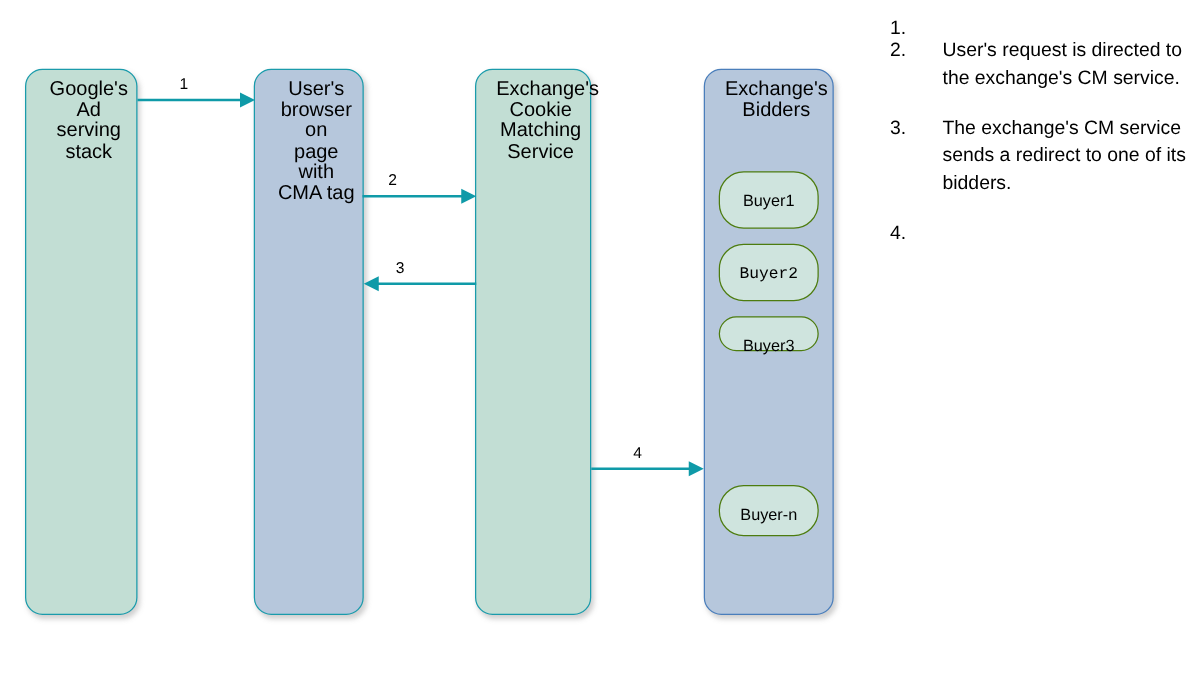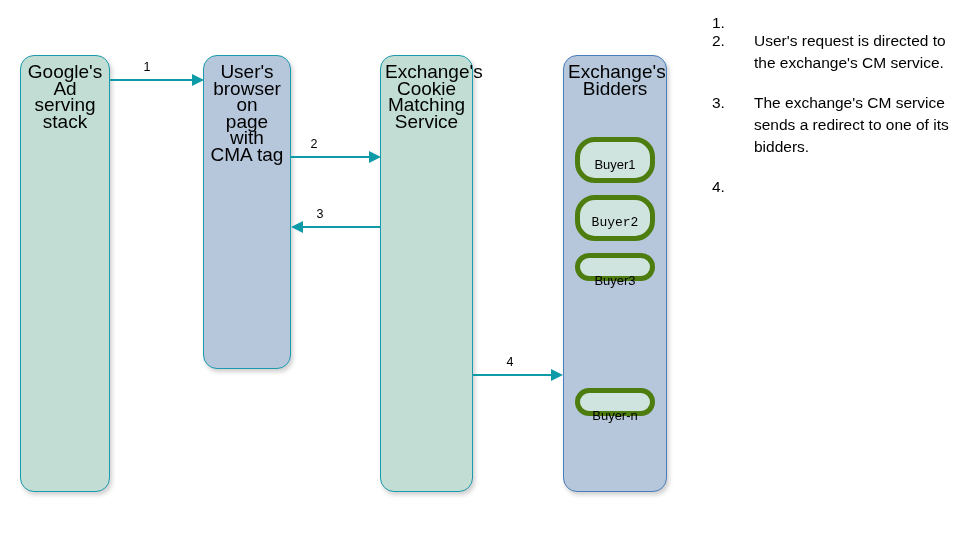--- a/index.html
+++ b/index.html
@@ -37,32 +37,32 @@
   .col-blue-teal {
     background: #b6c7dc;
     border: 1.5px solid #1a9bab;
   }
   .col-blue-blue {
     background: #b6c7dc;
     border: 1.5px solid #4a7ebb;
   }
   .col-title {
     text-align: center;
-    font-size: 19px;
+    font-size: 16px;
     line-height: 16.5px;
     color: #000;
-    padding: 8px 4px 0 4px;
+    padding: 8px 4px 0 16px;
   }
 
   
   .buyer {
     position: absolute;
     box-sizing: border-box;
     background: #cfe4de;
-    border: 5px solid #4d7c0f;
+    border: 1px solid #4d7c0f;
     border-radius: 20px;
     font-size: 13px;
     line-height: 46px;
     text-align: center;
     color: #000;
   }
 
   
   .arrow-line {
     position: absolute;
@@ -113,35 +113,35 @@
 </style>
 </head>
 <body>
 
 <div id="stage">
 
   <div class="col col-green" style="left:20px; top:55px; width:90px; height:437px;">
     <div class="col-title">Google's<br>Ad serving<br>stack</div>
   </div>
 
-  <div class="col col-blue-teal" style="left:203px; top:55px; width:88px; height:314px;">
+  <div class="col col-blue-teal" style="left:203px; top:55px; width:88px; height:437px;">
     <div class="col-title">User's<br>browser on<br>page with<br>CMA tag</div>
   </div>
 
   <div class="col col-green" style="left:380px; top:55px; width:93px; height:437px;">
     <div class="col-title">Exchange's<br>Cookie<br>Matching<br>Service</div>
   </div>
 
   <div class="col col-blue-blue" style="left:563px; top:55px; width:104px; height:437px;">
     <div class="col-title">Exchange's<br>Bidders</div>
 
     <div class="buyer" style="left:11px; top:81px; width:80px; height:46px;">Buyer1</div>
     <div class="buyer" style="left:11px; top:139px; width:80px; height:46px;font-family:Liberation Mono, monospace;">Buyer2</div>
     <div class="buyer" style="left:11px; top:197px; width:80px; height:28px;">Buyer3</div>
-    <div class="buyer" style="left:11px; top:332px; width:80px; height:28px;">Buyer-n</div>
+    <div class="buyer" style="left:11px; top:332px; width:80px; height:41px;">Buyer-n</div>
   </div>
 
   <div class="arrow-line" style="left:110px; top:79px; width:83px;"></div>
   <div class="arrow-head right" style="left:192px; top:74px;"></div>
   <div class="arrow-label" style="left:132px; top:60px; width:30px;">1</div>
 
   <div class="arrow-line" style="left:290px; top:156px; width:80px;"></div>
   <div class="arrow-head right" style="left:369px; top:151px;"></div>
   <div class="arrow-label" style="left:299px; top:137px; width:30px;">2</div>
 

